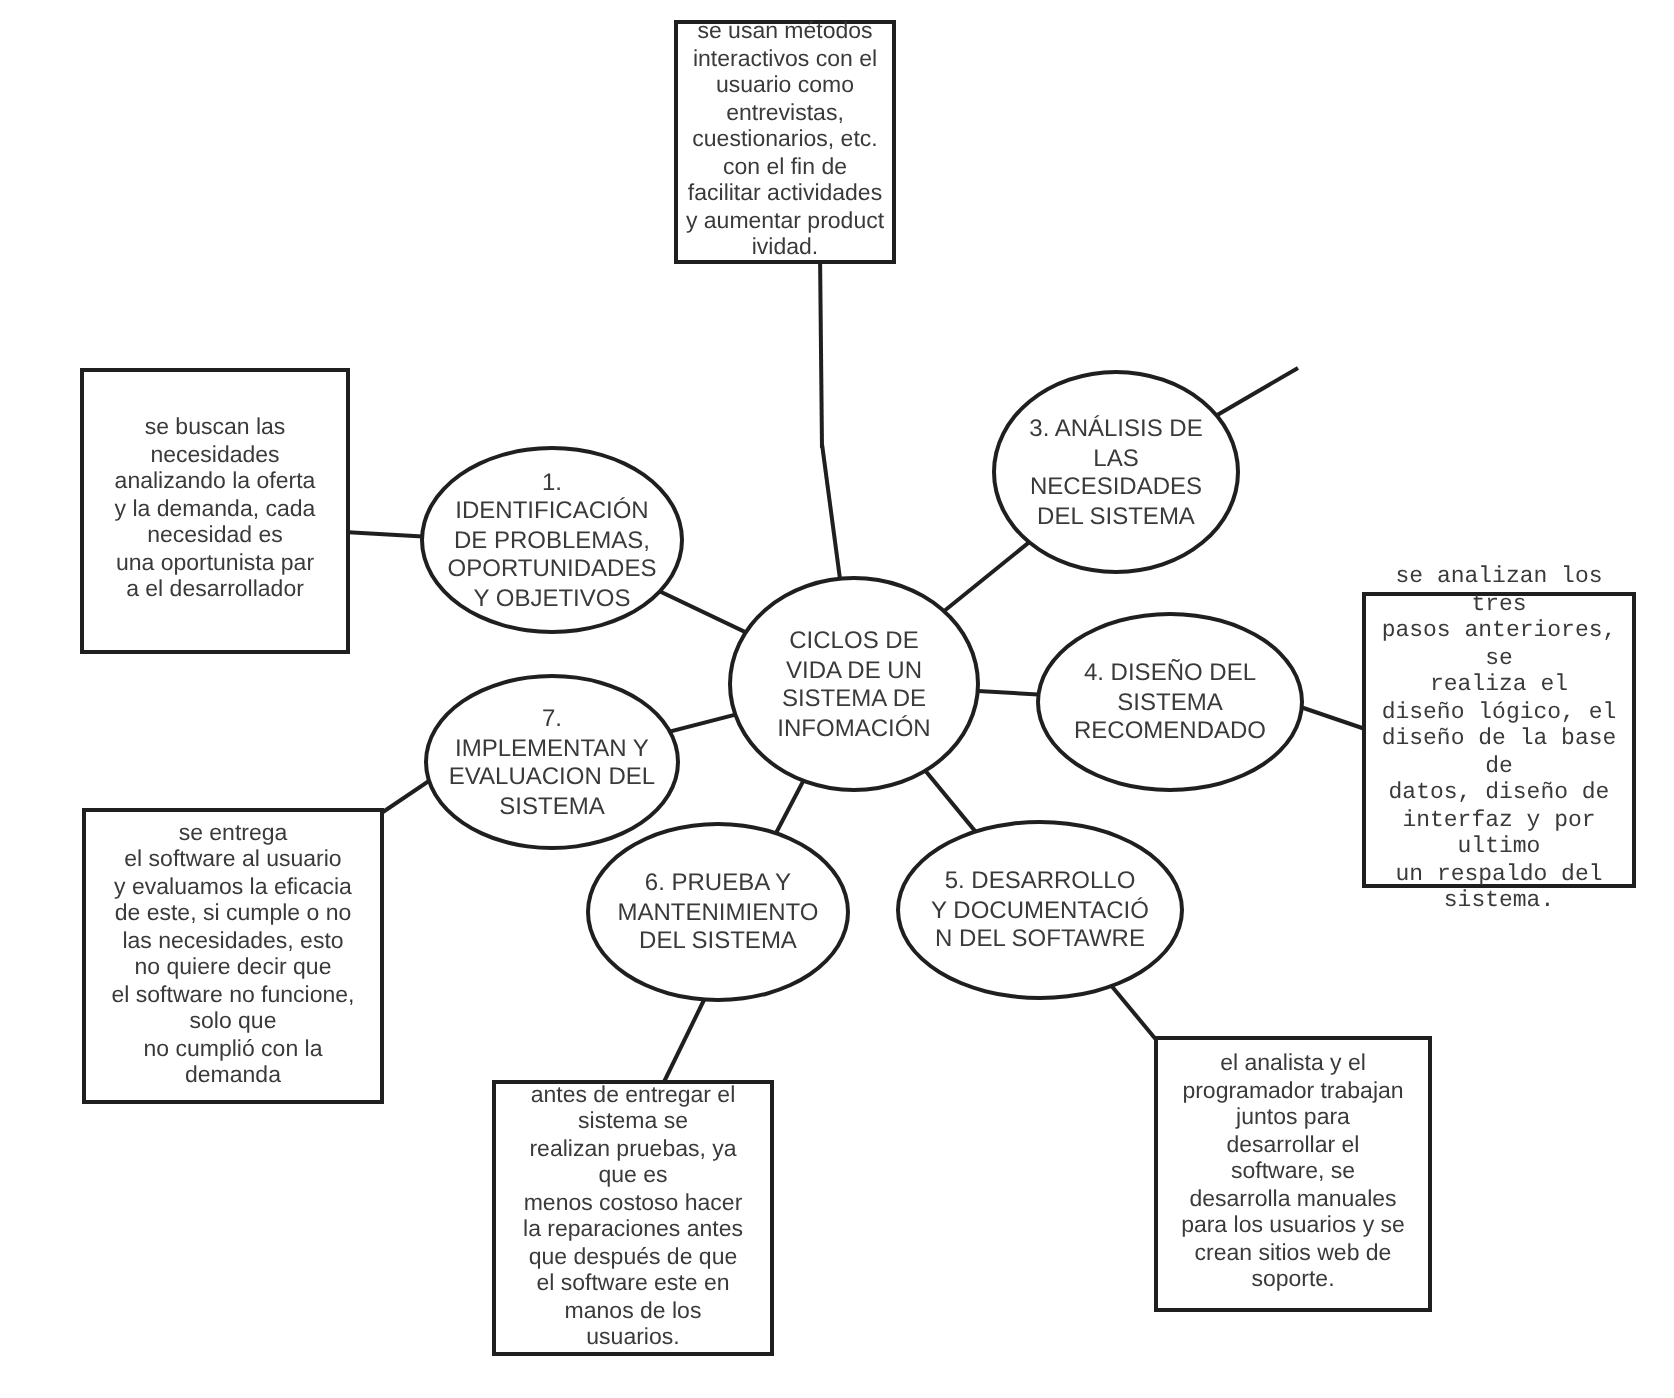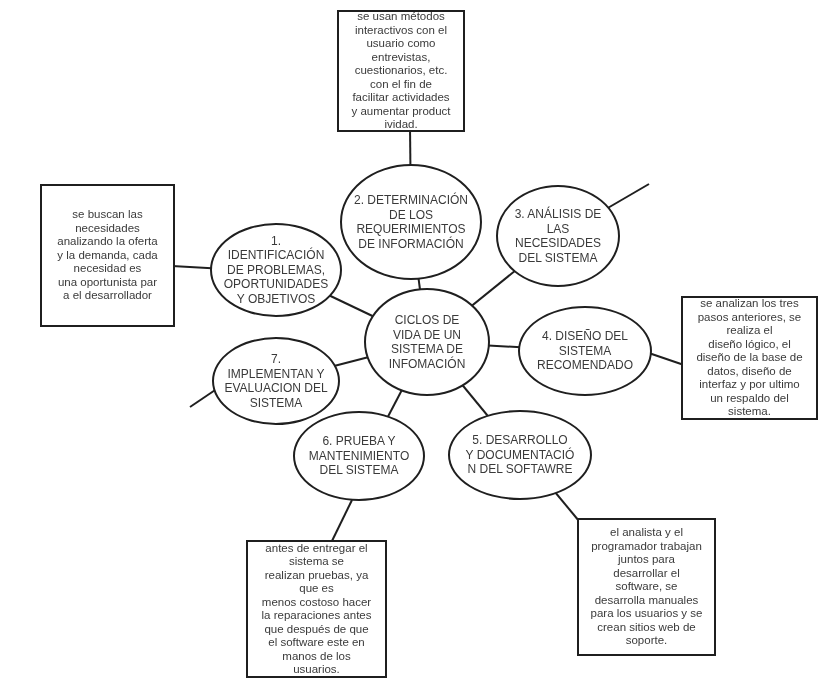--- a/index.html
+++ b/index.html
@@ -70,32 +70,32 @@
 
   <div class="notebox" style="left:40px;top:184px;width:135px;height:143px;">
     <span class="txt">se buscan las
 necesidades
 analizando la oferta
 y la demanda, cada
 necesidad es
 una oportunista par
 a el desarrollador</span>
   </div>
-  <div class="notebox" style="left:337px;top:10px;width:128px;height:122px;">
+  <div class="notebox" style="left:337px;top:10px;width:111px;height:122px;">
     <span class="txt">se usan métodos
 interactivos con el
 usuario como
 entrevistas,
 cuestionarios, etc.
 con el fin de
 facilitar actividades
 y aumentar product
 ividad.</span>
   </div>
-  <div class="notebox" style="left:681px;top:296px;width:137px;height:124px;">
+  <div class="notebox" style="left:681px;top:296px;width:137px;height:148px;font-family:Liberation Mono, monospace;">
     <span class="txt">se analizan los tres
 pasos anteriores, se
 realiza el
 diseño lógico, el
 diseño de la base de
 datos, diseño de
 interfaz y por ultimo
 un respaldo del
 sistema.</span>
   </div>
@@ -115,33 +115,39 @@
 sistema se
 realizan pruebas, ya
 que es
 menos costoso hacer
 la reparaciones antes
 que después de que
 el software este en
 manos de los
 usuarios.</span>
   </div>
+  <div class="notebox" style="left:41px;top:404px;width:151px;height:148px;">
+    <span class="txt">se entrega
+el software al usuario
+y evaluamos la eficacia
+de este, si cumple o no
+las necesidades, esto
+no quiere decir que
+el software no funcione,
+solo que
+no cumplió con la
+demanda</span>
+  </div>
 
   <div class="ellipse" style="left:210px;top:223px;width:132px;height:94px;">
     <span class="txt">1.
 IDENTIFICACIÓN
 DE PROBLEMAS,
 OPORTUNIDADES
 Y OBJETIVOS</span>
-  </div>
-  <div class="ellipse" style="left:340px;top:164px;width:142px;height:116px;">
-    <span class="txt">2. DETERMINACIÓN
-DE LOS
-REQUERIMIENTOS
-DE INFORMACIÓN</span>
   </div>
   <div class="ellipse" style="left:496px;top:185px;width:124px;height:102px;">
     <span class="txt">3. ANÁLISIS DE
 LAS
 NECESIDADES
 DEL SISTEMA</span>
   </div>
   <div class="ellipse" style="left:518px;top:306px;width:134px;height:90px;">
     <span class="txt">4. DISEÑO DEL
 SISTEMA

